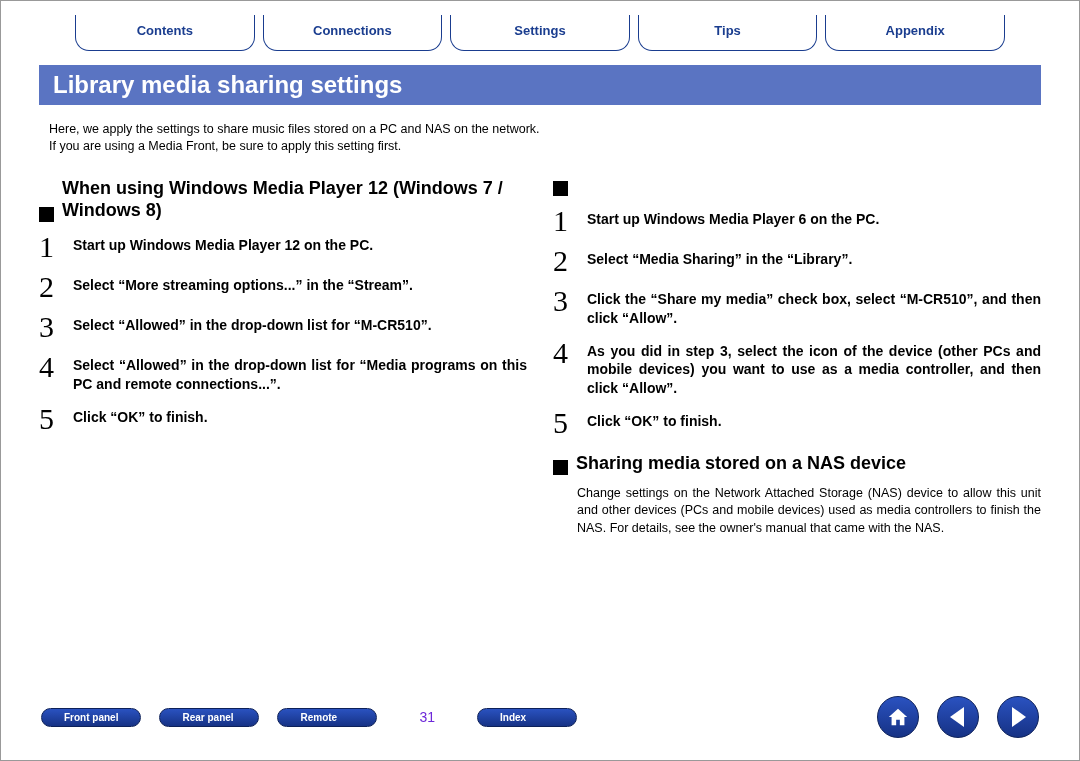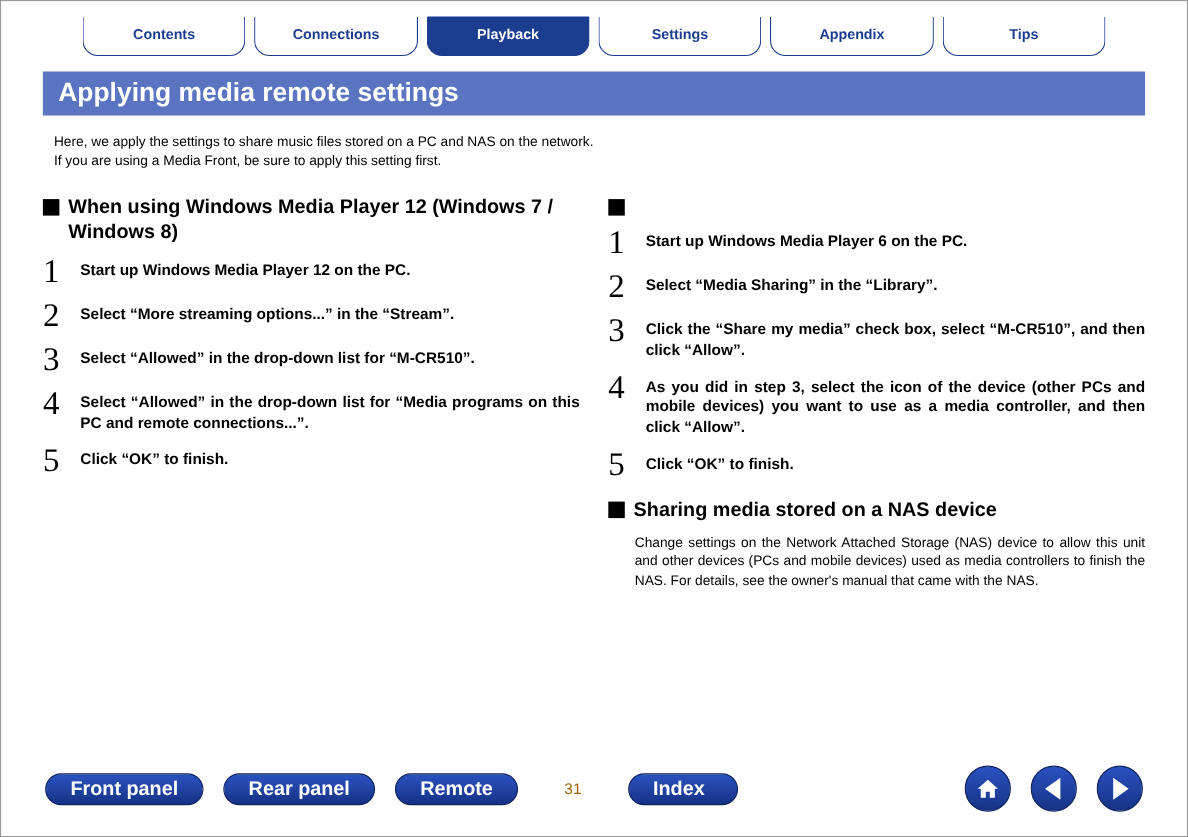--- a/index.html
+++ b/index.html
@@ -6,21 +6,21 @@
   body {
     width: 1080px;
     height: 761px;
     font-family: Arial, Helvetica, sans-serif;
     background: #fff;
     position: relative;
     border: 1px solid #999;
   }
   .top-nav {
     display: flex;
-    justify-content: flex-end;
+    justify-content: center;
     padding: 18px 70px 0 70px;
     gap: 0;
   }
   .tab {
     flex: 1;
     text-align: center;
     font-size: 13px;
     font-weight: bold;
     color: #1a3d8f;
     padding: 8px 0 12px 0;
@@ -52,21 +52,21 @@
     margin-top: 12px;
   }
   .columns {
     display: flex;
     padding: 6px 38px 0 38px;
     gap: 26px;
   }
   .col { flex: 1; }
   .subhead {
     display: flex;
-    align-items: flex-start;
+    align-items: flex-end;
     font-size: 18px;
     font-weight: bold;
     color: #000;
     margin: 6px 0 10px 0;
     line-height: 1.25;
   }
   .square-bullet {
     display: inline-block;
     width: 15px; height: 15px;
     background: #000;
@@ -108,31 +108,31 @@
     bottom: 22px;
     left: 0; right: 0;
     display: flex;
     align-items: center;
     padding: 0 40px;
     gap: 18px;
   }
   .pill {
     background: linear-gradient(#2a52c0, #163285);
     color: #fff;
-    font-size: 18px;
+    font-size: 10px;
     font-weight: bold;
     padding: 3px 22px;
     border-radius: 18px;
     border: 1px solid #0d215a;
     min-width: 100px;
     text-align: left;
   }
   .page-num {
     font-size: 14px;
-    color: #a16207;
+    color: #6d28d9;
     padding: 0 24px;
   }
   .spacer { flex: 1; }
   .circle-btn {
     width: 42px; height: 42px;
     border-radius: 50%;
     background: linear-gradient(#2a52c0, #163285);
     border: 1px solid #0d215a;
     display: flex;
     align-items: center;
@@ -148,27 +148,26 @@
   }
   .arrow-left::before { border-right: 14px solid #fff; margin-right:2px;}
   .arrow-right::before { border-left: 14px solid #fff; margin-left:2px;}
 </style>
 </head>
 <body>
 
 <div class="top-nav">
   <div class="tab">Contents</div>
   <div class="tab">Connections</div>
-  <div class="tab active">Playback</div>
   <div class="tab">Settings</div>
+  <div class="tab">Tips</div>
   <div class="tab">Appendix</div>
-  <div class="tab">Tips</div>
-</div>
-
-<div class="title-bar">Applying media remote settings</div>
+</div>
+
+<div class="title-bar">Library media sharing settings</div>
 
 <div class="intro">
   <div>Here, we apply the settings to share music files stored on a PC and NAS on the network.</div>
   <div>If you are using a Media Front, be sure to apply this setting first.</div>
 </div>
 
 <div class="columns">
   <div class="col">
     <div class="subhead">
       <span class="square-bullet"></span>

